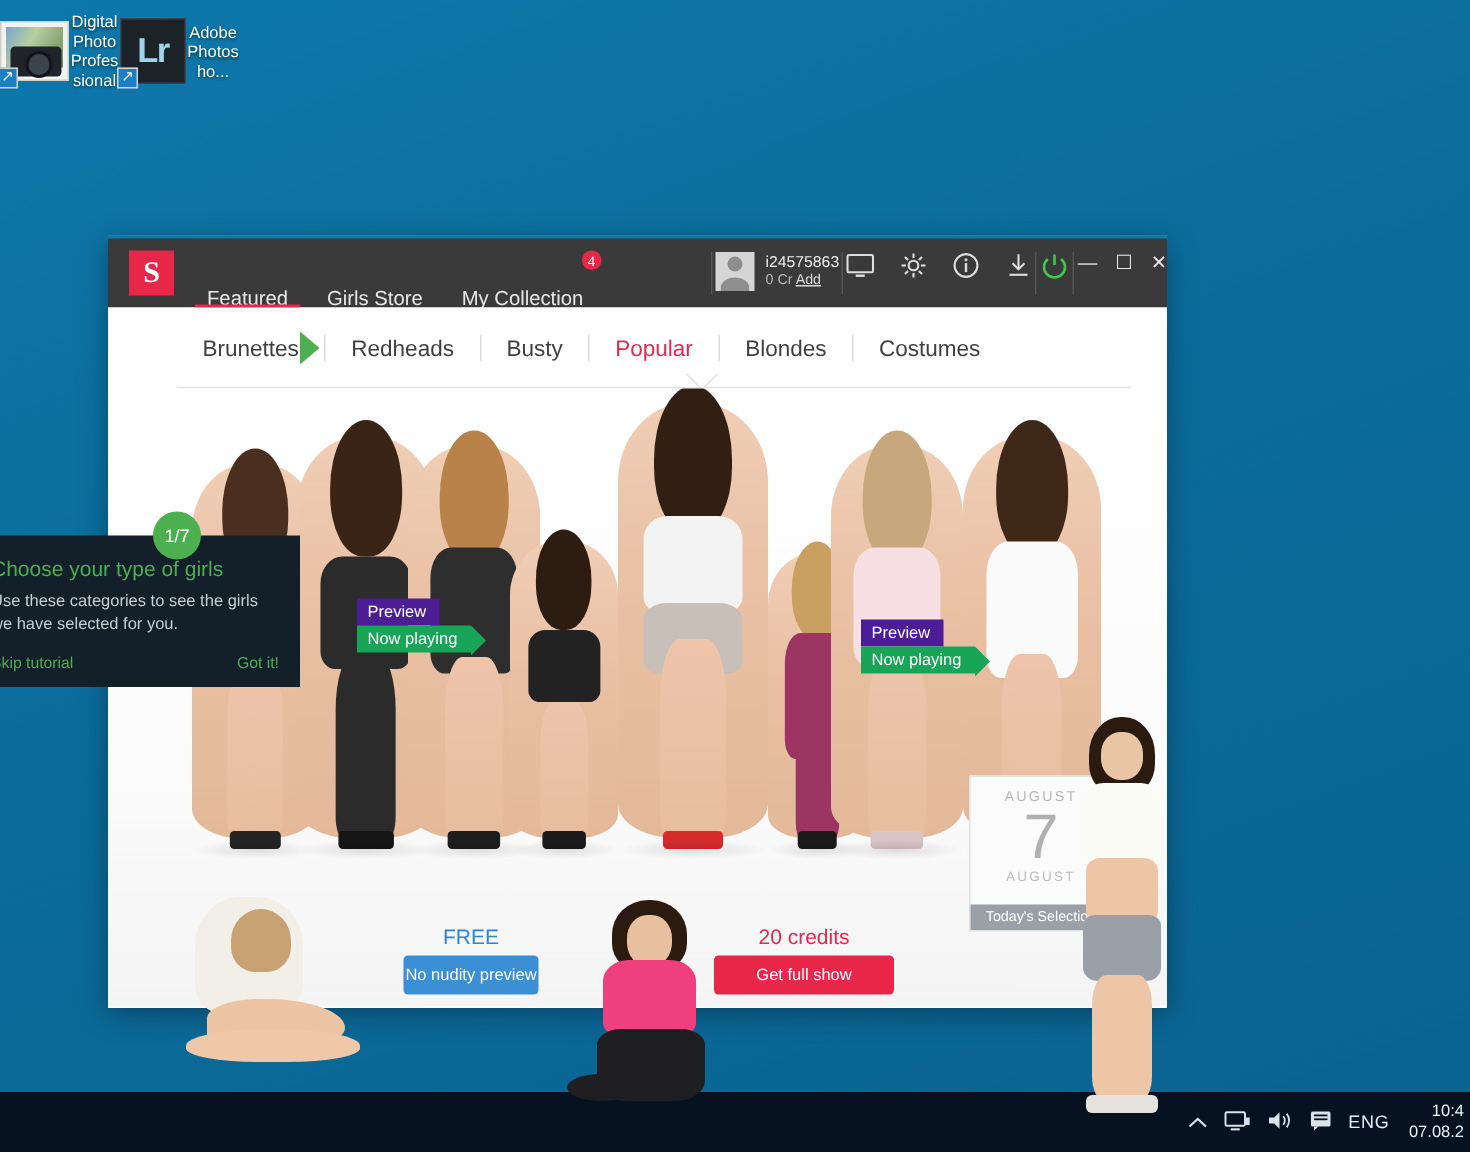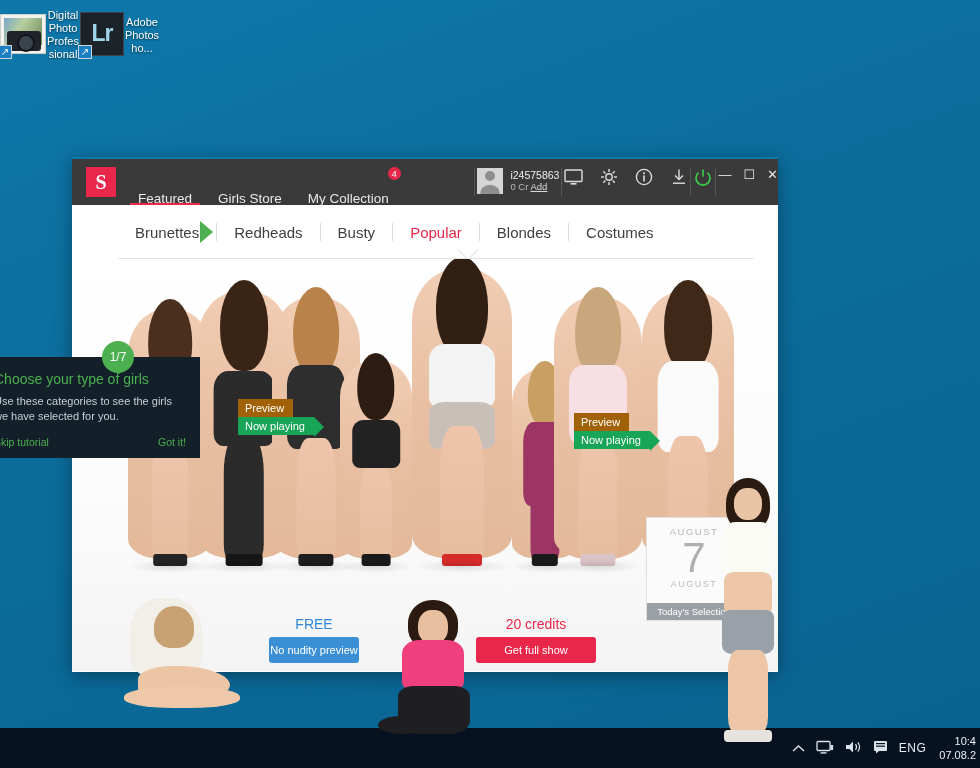--- a/index.html
+++ b/index.html
@@ -184,21 +184,21 @@
     position: absolute; left: 50%; bottom: -14px; transform: translateX(-50%);
     width: 100%; height: 13px; background: radial-gradient(ellipse at center, rgba(0,0,0,.11), rgba(0,0,0,0) 70%);
   }
 
   
   .playbadges { position: absolute; z-index: 6; }
   .pb {
     position: relative; color: #fff; font-size: 11px; padding: 3px 9px 3px 7px;
     white-space: nowrap; width: fit-content; cursor: pointer;
   }
-  .pb.preview { background: #a16207; }
+  .pb.preview { background: #4c1d95; }
   .pb.nowplaying { background: #18a558; }
   .pb.nowplaying::after {
     content: ""; position: absolute; right: -10px; top: 0; width: 0; height: 0;
     border-left: 10px solid #18a558; border-top: 10px solid transparent; border-bottom: 10px solid transparent;
   }
 
   
   .calendar {
     position: absolute; right: 36px; bottom: 50px; width: 96px; height: 104px;
     background: #fbfbfb; border: 1px solid #e0e0e0; text-align: center; z-index: 2;

